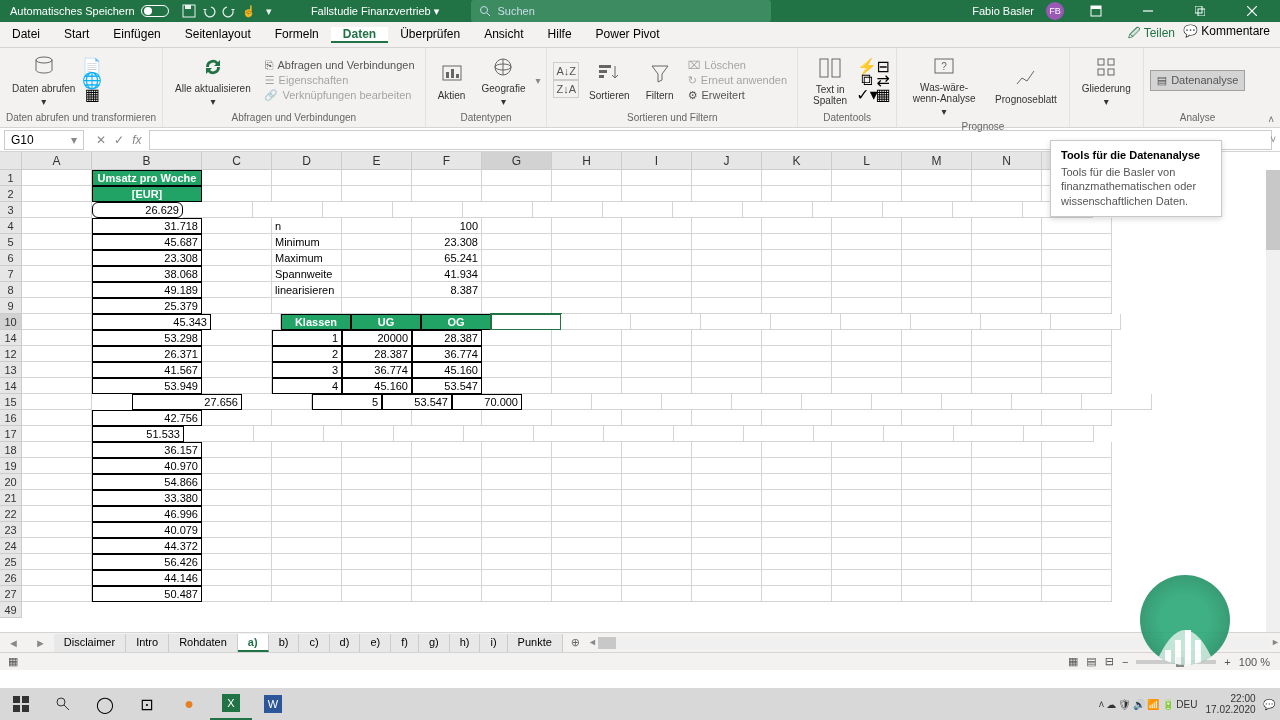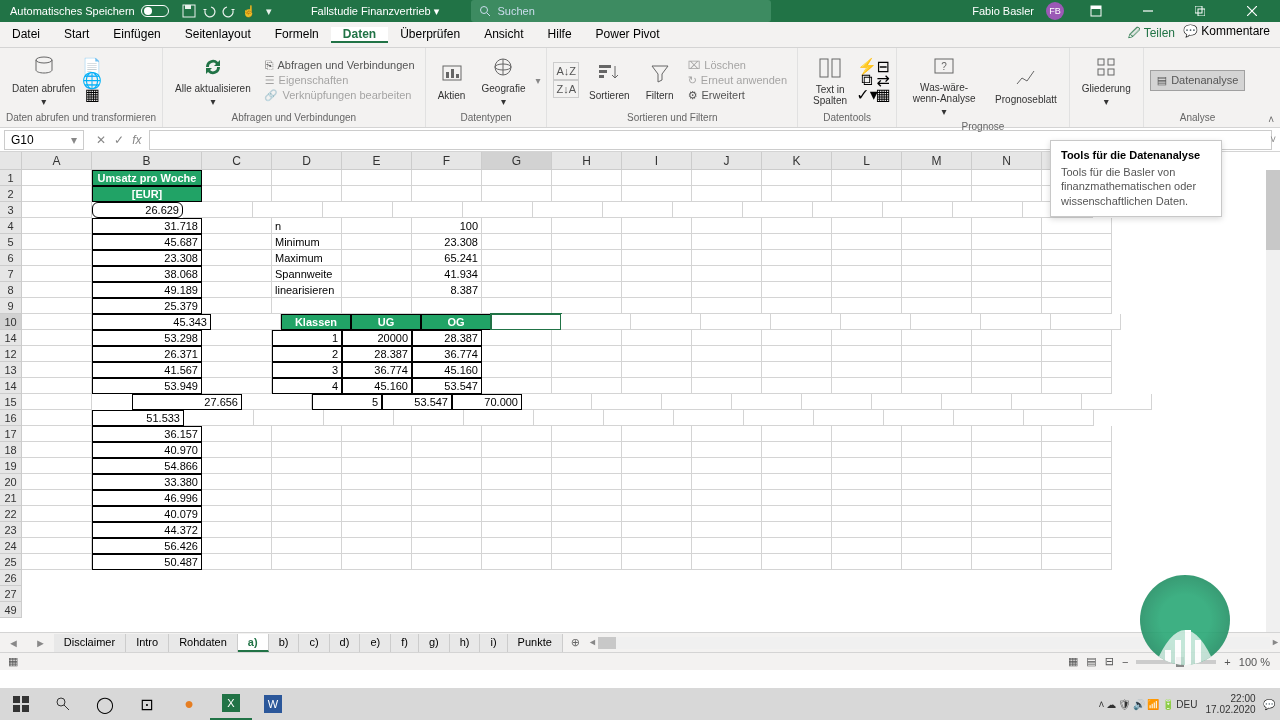--- a/index.html
+++ b/index.html
@@ -704,20 +704,37 @@
         <div class="cell" style="width: 70px;"></div>
         <div class="cell" style="width: 70px;"></div>
         <div class="cell" style="width: 70px;"></div>
         <div class="cell" style="width: 70px;"></div>
         <div class="cell" style="width: 70px;"></div>
         <div class="cell" style="width: 70px;"></div>
         <div class="cell" style="width: 70px;"></div>
       </div>
       <div class="cell-row">
         <div class="cell" style="width: 70px;"></div>
+        <div class="cell b-cell r" style="width: 110px;">42.756</div>
+        <div class="cell" style="width: 70px;"></div>
+        <div class="cell" style="width: 70px;"></div>
+        <div class="cell" style="width: 70px;"></div>
+        <div class="cell" style="width: 70px;"></div>
+        <div class="cell" style="width: 70px;"></div>
+        <div class="cell" style="width: 70px;"></div>
+        <div class="cell" style="width: 70px;"></div>
+        <div class="cell" style="width: 70px;"></div>
+        <div class="cell" style="width: 70px;"></div>
+        <div class="cell" style="width: 70px;"></div>
+        <div class="cell" style="width: 70px;"></div>
+        <div class="cell" style="width: 70px;"></div>
+        <div class="cell" style="width: 70px;"></div>
+      </div>
+      <div class="cell-row">
+        <div class="cell" style="width: 70px;"></div>
         <div class="cell b-cell r" style="width: 92px;">51.533</div>
         <div class="cell" style="width: 70px;"></div>
         <div class="cell" style="width: 70px;"></div>
         <div class="cell" style="width: 70px;"></div>
         <div class="cell" style="width: 70px;"></div>
         <div class="cell" style="width: 70px;"></div>
         <div class="cell" style="width: 70px;"></div>
         <div class="cell" style="width: 70px;"></div>
         <div class="cell" style="width: 70px;"></div>
         <div class="cell" style="width: 70px;"></div>
@@ -841,20 +858,37 @@
         <div class="cell" style="width: 70px;"></div>
         <div class="cell" style="width: 70px;"></div>
         <div class="cell" style="width: 70px;"></div>
         <div class="cell" style="width: 70px;"></div>
         <div class="cell" style="width: 70px;"></div>
         <div class="cell" style="width: 70px;"></div>
       </div>
       <div class="cell-row">
         <div class="cell" style="width: 70px;"></div>
         <div class="cell b-cell r" style="width: 110px;">56.426</div>
+        <div class="cell" style="width: 70px;"></div>
+        <div class="cell" style="width: 70px;"></div>
+        <div class="cell" style="width: 70px;"></div>
+        <div class="cell" style="width: 70px;"></div>
+        <div class="cell" style="width: 70px;"></div>
+        <div class="cell" style="width: 70px;"></div>
+        <div class="cell" style="width: 70px;"></div>
+        <div class="cell" style="width: 70px;"></div>
+        <div class="cell" style="width: 70px;"></div>
+        <div class="cell" style="width: 70px;"></div>
+        <div class="cell" style="width: 70px;"></div>
+        <div class="cell" style="width: 70px;"></div>
+        <div class="cell" style="width: 70px;"></div>
+      </div>
+      <div class="cell-row">
+        <div class="cell" style="width: 70px;"></div>
+        <div class="cell b-cell r" style="width: 110px;">44.146</div>
         <div class="cell" style="width: 70px;"></div>
         <div class="cell" style="width: 70px;"></div>
         <div class="cell" style="width: 70px;"></div>
         <div class="cell" style="width: 70px;"></div>
         <div class="cell" style="width: 70px;"></div>
         <div class="cell" style="width: 70px;"></div>
         <div class="cell" style="width: 70px;"></div>
         <div class="cell" style="width: 70px;"></div>
         <div class="cell" style="width: 70px;"></div>
         <div class="cell" style="width: 70px;"></div>

